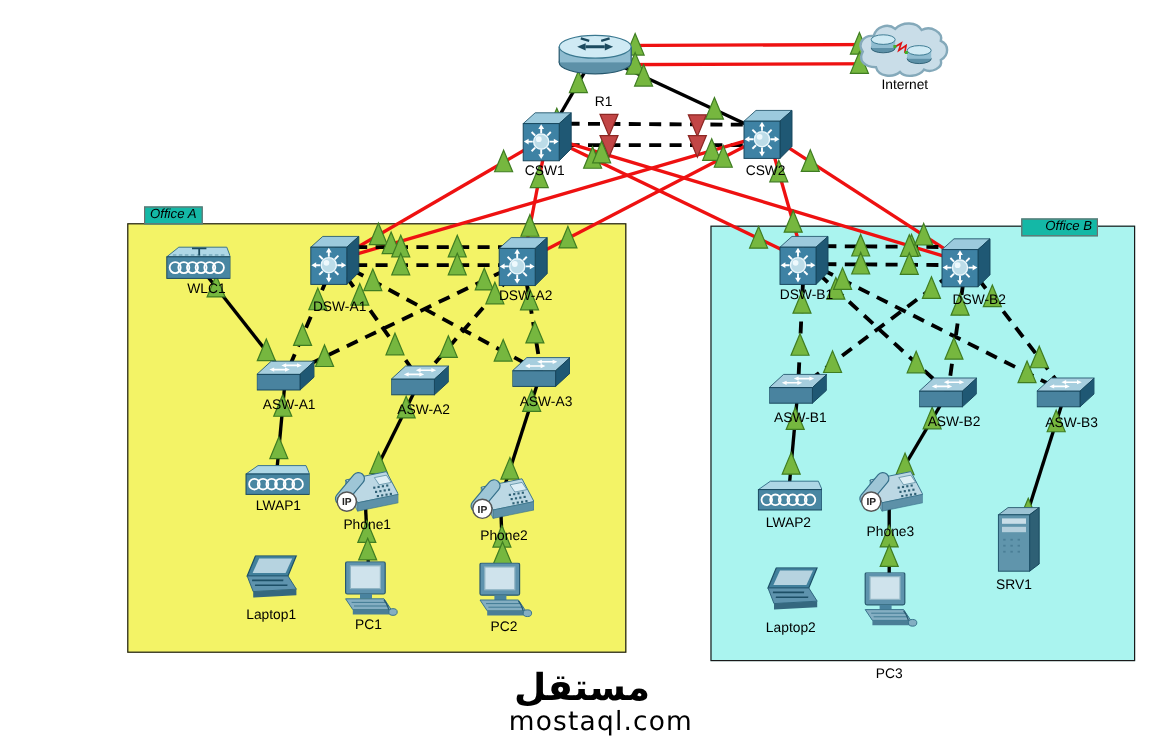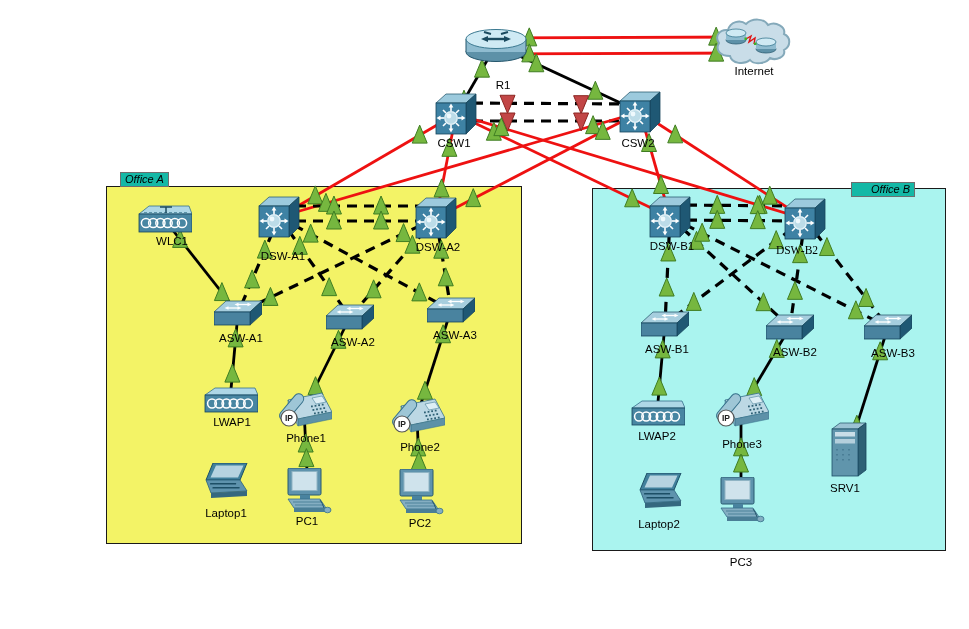--- a/index.html
+++ b/index.html
@@ -139,20 +139,22 @@
       <polygon points="662.672306066465,339.8955950105763 670.172306066465,357.8955950105763 655.172306066465,357.8955950105763" fill="#76b73f" stroke="#3f7d22" stroke-width="1"></polygon>
       <polygon points="659.327693933535,377.1044049894237 666.827693933535,395.1044049894237 651.827693933535,395.1044049894237" fill="#76b73f" stroke="#3f7d22" stroke-width="1"></polygon>
       <polygon points="776.7821271145168,339.38945815296137 784.2821271145168,357.38945815296137 769.2821271145168,357.38945815296137" fill="#76b73f" stroke="#3f7d22" stroke-width="1"></polygon>
       <polygon points="754.2178728854832,377.61054184703863 761.7178728854832,395.61054184703863 746.7178728854832,395.61054184703863" fill="#76b73f" stroke="#3f7d22" stroke-width="1"></polygon>
       <polygon points="741,437.8 748.5,455.8 733.5,455.8" fill="#76b73f" stroke="#3f7d22" stroke-width="1"></polygon>
       <polygon points="741,454 748.5,472 733.5,472" fill="#76b73f" stroke="#3f7d22" stroke-width="1"></polygon>
       <polygon points="880.1416596209178,341.78399658018225 887.6416596209178,359.78399658018225 872.6416596209178,359.78399658018225" fill="#76b73f" stroke="#3f7d22" stroke-width="1"></polygon>
       <polygon points="856.8583403790822,415.21600341981775 864.3583403790822,433.21600341981775 849.3583403790822,433.21600341981775" fill="#76b73f" stroke="#3f7d22" stroke-width="1"></polygon>
     </svg>
   <div class="watermark" style="left:424px;top:556px;width:122px;">
+    <div class="wm-ar">مستقل</div>
+    <div class="wm-en">mostaql.com</div>
   </div>
 <div class="office-label" style="left: 120px; top: 172px;">Office A</div>
     <div class="office-label" style="left: 851px; top: 182px; padding-left: 19px;">Office B</div>
     <div class="device" style="left: 464px; top: 27px; width: 64px; height: 36px;"><span><svg width="64" height="36" viewBox="0 0 64 36">
   <ellipse cx="32" cy="25" rx="30" ry="9.5" fill="#5d91a8" stroke="#24566c" stroke-width="1"></ellipse>
   <rect x="2" y="12" width="60" height="13" fill="#8fbcd0"></rect>
   <line x1="2" y1="12" x2="2" y2="25" stroke="#24566c"></line>
           <line x1="62" y1="12" x2="62" y2="25" stroke="#24566c"></line>
   <ellipse cx="32" cy="12" rx="30" ry="9.5" fill="#cfeaf4" stroke="#3a7890" stroke-width="1"></ellipse>
   <path d="M24 12 h16" stroke="#1b4a5f" stroke-width="2.4"></path>
@@ -470,21 +472,21 @@
   </g>
   <g fill="#ffffff">
    <polygon points="16,10.5 13.6,14.5 18.4,14.5"></polygon>
             <polygon points="16,39.5 13.6,35.5 18.4,35.5"></polygon>
    <polygon points="1.5,25 5.5,22.6 5.5,27.4"></polygon>
             <polygon points="30.5,25 26.5,22.6 26.5,27.4"></polygon>
   </g>
   <circle cx="16" cy="25" r="6.3" fill="#bcdce8" stroke="#e8f6fb" stroke-width="1.2"></circle>
   <circle cx="14" cy="23" r="2.4" fill="#eef9fd"></circle>
         </svg></span></div>
-    <div class="dev-label" style="left: 797px; top: 244px; font-family: Liberation Serif, serif;">DSW-B2</div>
+    <div class="dev-label" style="left: 816px; top: 244px;">DSW-B2</div>
     <div class="device" style="left: 641px; top: 310.5px; width: 48px; height: 27px;"><span><svg width="48" height="27" viewBox="0 0 48 27">
   <polygon points="0,12 12,1 48,1 36,12" fill="#a6cede" stroke="#2e6075" stroke-width="0.8"></polygon>
   <polygon points="36,12 48,1 48,14 36,25" fill="#1f5874" stroke="#16455c" stroke-width="0.8"></polygon>
   <rect x="0" y="12" width="36" height="13" fill="#49839f" stroke="#16455c" stroke-width="0.8"></rect>
   <g stroke="#ffffff" stroke-width="1.3">
    <line x1="13" y1="8" x2="25" y2="8"></line>
             <line x1="23" y1="4.5" x2="35" y2="4.5"></line>
   </g>
   <g fill="#ffffff">
    <polygon points="10.5,8 14.5,6.2 14.5,9.8"></polygon>

